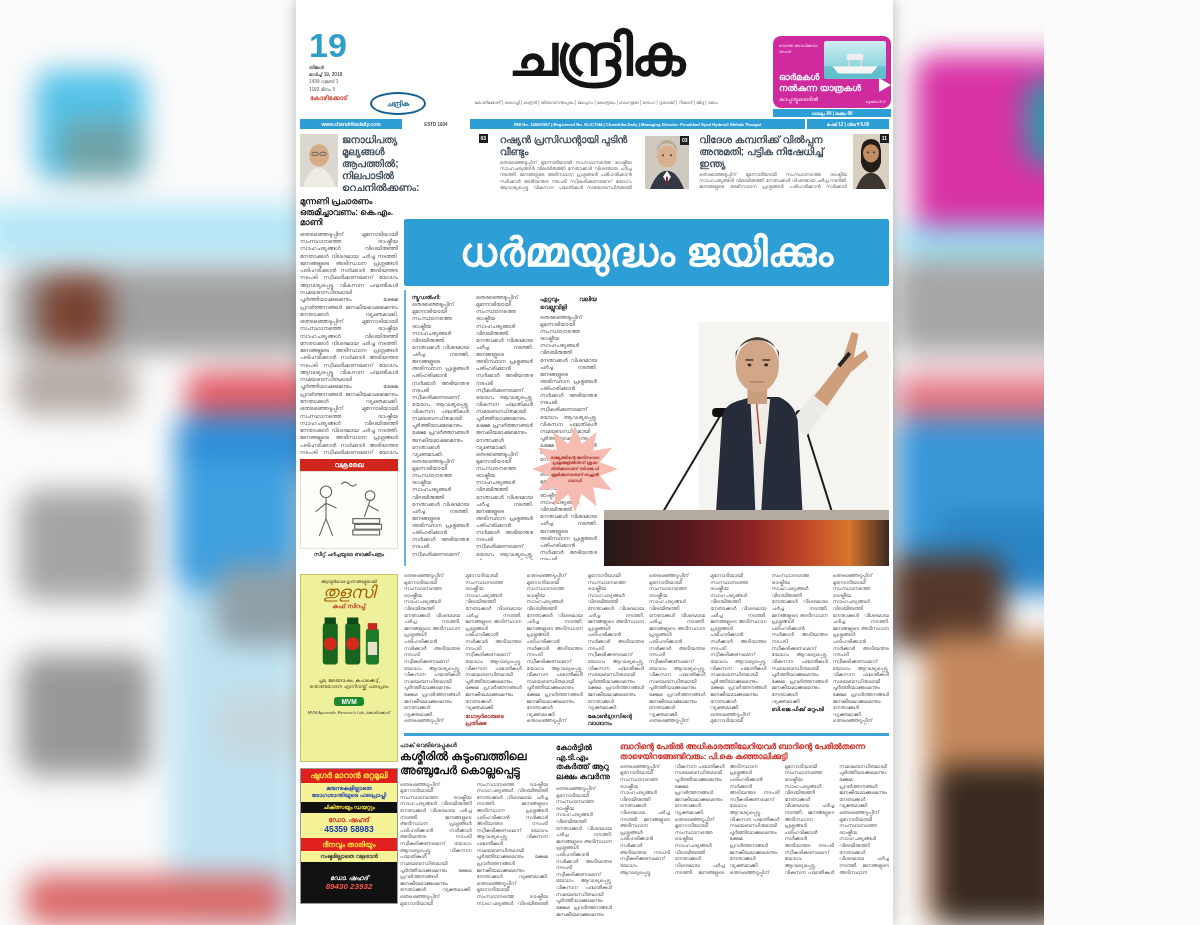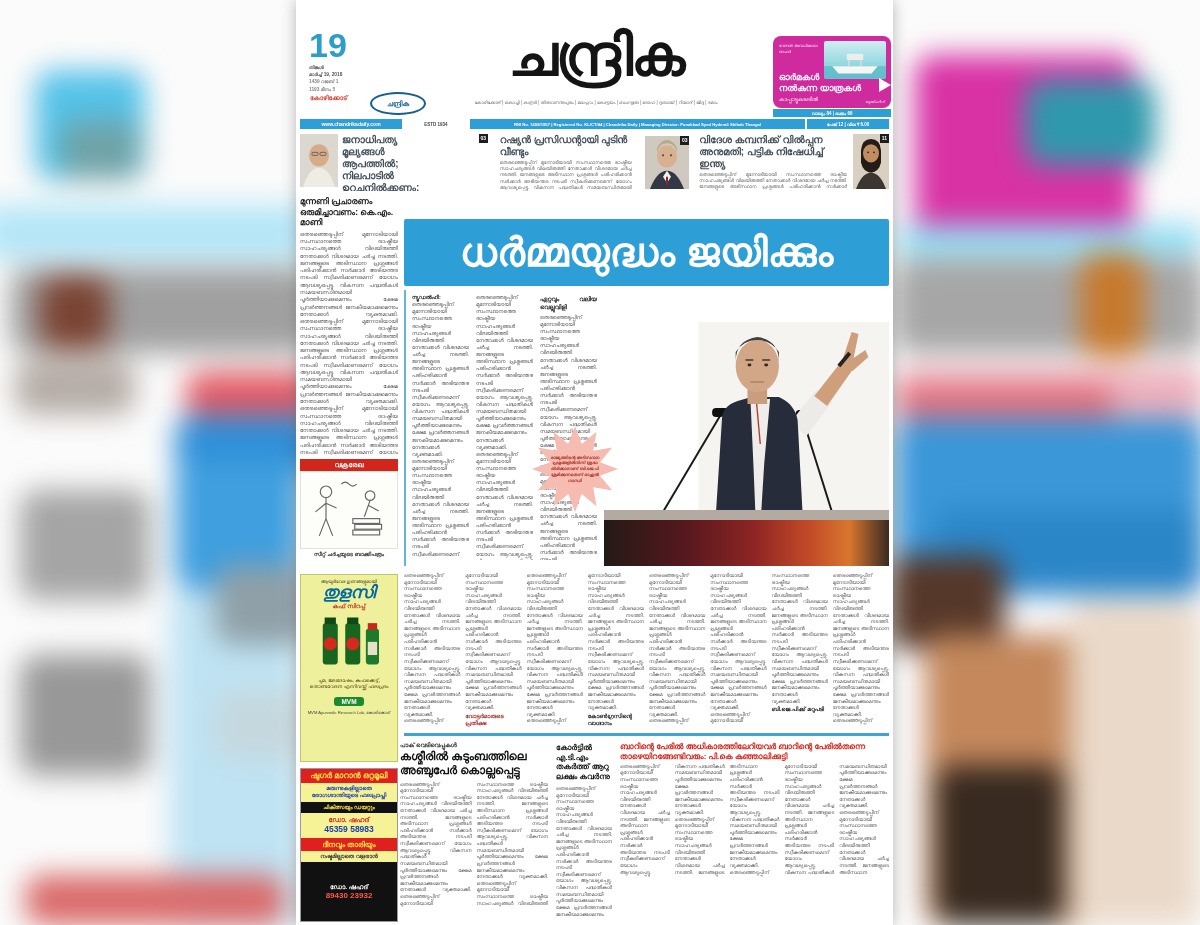--- a/index.html
+++ b/index.html
@@ -1,17 +1,17 @@
 <!DOCTYPE html>
 <html><head>
 <meta charset="utf-8">
 <style>
   html,body{margin:0;padding:0;}
   body{width:1200px;height:925px;overflow:hidden;background:#fbfbfb;font-family:"Liberation Sans",sans-serif;}
-  .stage{position:relative;width:1200px;height:925px;overflow:hidden;}
+  .stage{position:relative;width:1044px;height:925px;overflow:hidden;}
   .bg{position:absolute;left:-30px;top:-30px;right:-30px;bottom:-30px;filter:blur(14px);}
   .blob{position:absolute;border-radius:18px;}
   
   .page{position:absolute;left:296px;top:0;width:597px;height:925px;background:#ffffff;box-shadow:0 0 14px rgba(0,0,0,.28);overflow:hidden;}
   .abs{position:absolute;}
   
   .date-day{font-size:34px;font-weight:bold;color:#2f9dc9;line-height:1;}
   .date-lines{font-size:4.8px;color:#555;line-height:1.5;margin-top:2px;font-weight:bold;}
   .edition{font-size:6.5px;font-weight:bold;color:#d2483a;}
   .masthead{font-size:57px;font-weight:bold;color:#141414;text-align:center;line-height:1;letter-spacing:-2px;font-family:"DejaVu Sans",sans-serif;}
@@ -40,21 +40,21 @@
   
   .leftcol{width:98px;}
   .lc-head{font-size:8.5px;font-weight:bold;color:#1e1e1e;line-height:1.25;margin:0 0 3px 0;}
   .lc-body{font-size:5.6px;color:#555;line-height:1.3;text-align:justify;height:224px;overflow:hidden;}
   .cartoon-label{margin-top:4px;background:#d0261c;color:#fff;font-size:7px;font-weight:bold;text-align:center;padding:2px 0;}
   .cartoon-box{height:76px;background:#fdfdf9;border:0.5px solid #e3e3dc;display:flex;align-items:center;justify-content:center;}
   .cartoon-cap{font-size:5.4px;font-weight:bold;color:#333;text-align:center;margin-top:2px;line-height:1.3;}
   
   .thulasi{margin-top:16px;height:188px;background:#eff09c;border:1px solid #c3c468;text-align:center;padding:4px 3px;box-sizing:border-box;}
   .th-intro{font-size:4.6px;color:#3a3a1a;}
-  .th-title{font-size:17px;font-weight:bold;color:#0369a1;font-style:italic;line-height:1.1;}
+  .th-title{font-size:17px;font-weight:normal;color:#a16207;font-style:italic;line-height:1.1;}
   .th-sub{font-size:6px;font-weight:bold;color:#c03a1e;}
   .th-uses{font-size:5px;color:#50410f;line-height:1.35;margin-top:3px;}
   .th-brand{display:inline-block;margin-top:3px;background:#1e8a30;color:#fff;font-size:6.5px;font-weight:bold;padding:1px 7px;border-radius:3px;}
   .th-footer{font-size:4.2px;color:#444;margin-top:2px;line-height:1.3;}
   
   .docad{margin-top:6px;border:1px solid #999;text-align:center;}
   .doc-sec{padding:2px 2px;}
   .doc-red{background:#e01f1f;color:#ffe840;font-weight:bold;font-size:8px;line-height:1.25;}
   .doc-yel{background:#f6f296;color:#1a3fae;font-size:5.8px;font-weight:bold;line-height:1.3;}
   .doc-blk{background:#111;color:#ffe840;font-size:5.5px;font-weight:bold;}
@@ -264,21 +264,21 @@
       <div class="docad">
         <div class="doc-sec doc-red">ഷുഗർ മാറാൻ ഒറ്റമൂലി</div>
         <div class="doc-sec doc-yel">മരുന്നുകളില്ലാതെ രോഗശാന്തിയുടെ ഫലപ്രാപ്തി</div>
         <div class="doc-sec doc-blk">ചികിത്സയും ഡയറ്റും</div>
         <div class="doc-sec doc-yel" style="background:#f6f296;">
           <span class="doc-name">ഡോ. ഷഹദ്</span><br>
           <span class="doc-phone">45359 58983</span>
         </div>
         <div class="doc-sec doc-red" style="font-size:7.5px;">ദീനവും താരിയും</div>
         <div class="doc-sec doc-yel doc-dark">നഷ്ടമില്ലാതെ വളരാൻ</div>
-        <div class="doc-sec doc-blk" style="padding:21px 2px;">
+        <div class="doc-sec doc-blk" style="padding:12px 2px;font-style:italic;">
           <span class="doc-name2">ഡോ. ഷഹദ്</span><br>
           <span class="doc-phone2">89430 23932</span>
         </div>
       </div>
     </div>
 
     <div class="abs banner" style="left:108px;top:219px;width:485px;height:67px;">ധർമ്മയുദ്ധം ജയിക്കും</div>
 
     <div class="abs article" style="left:108px;top:290px;width:485px;height:276px;">
       <div class="acol">

